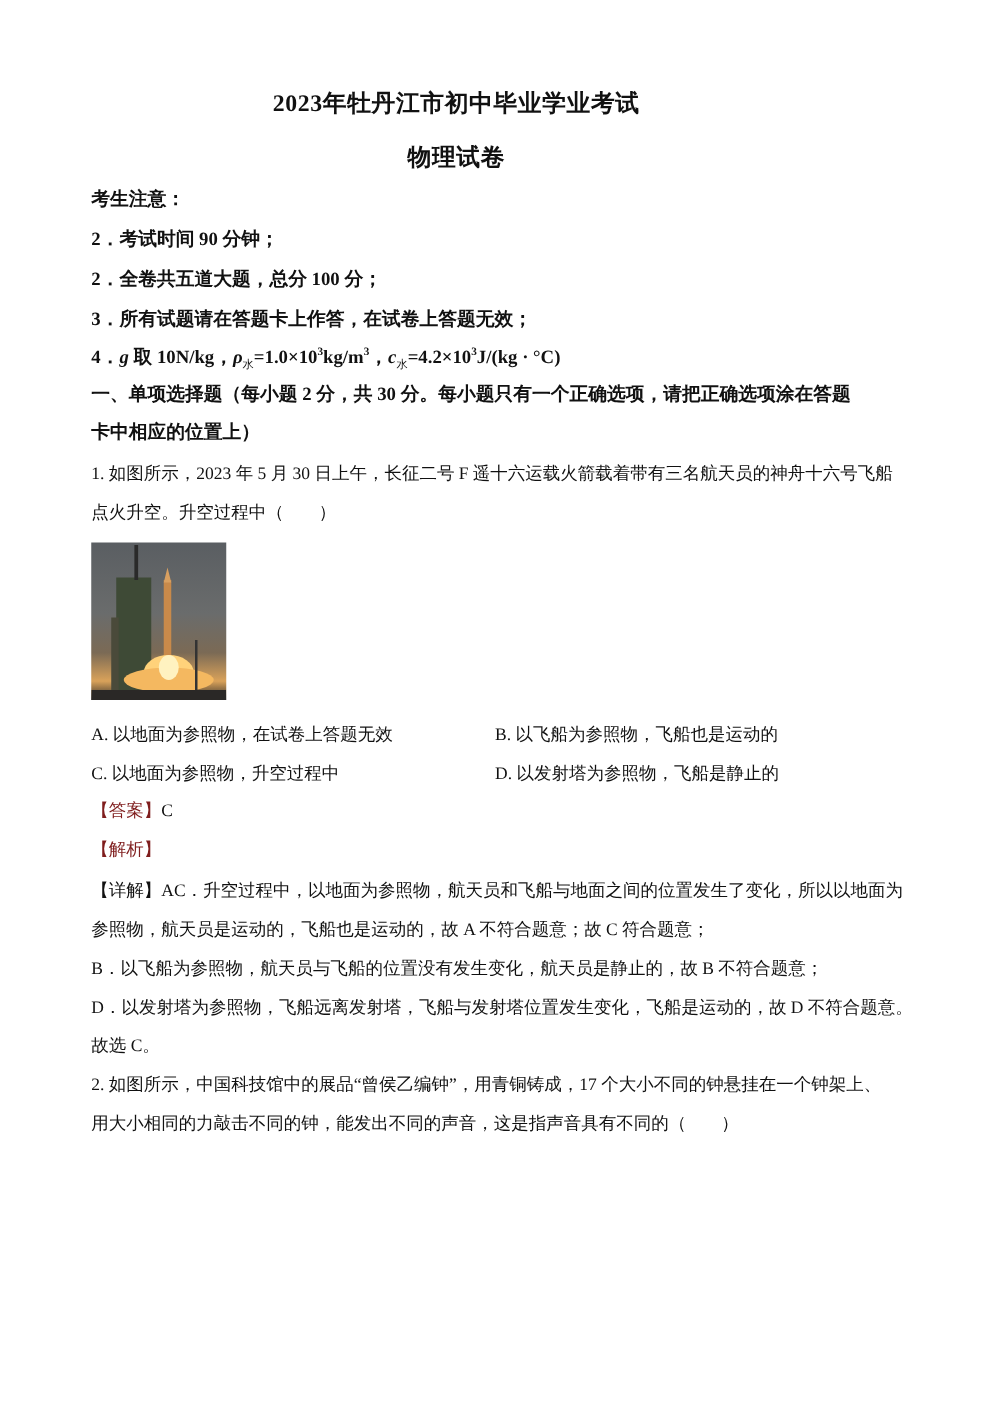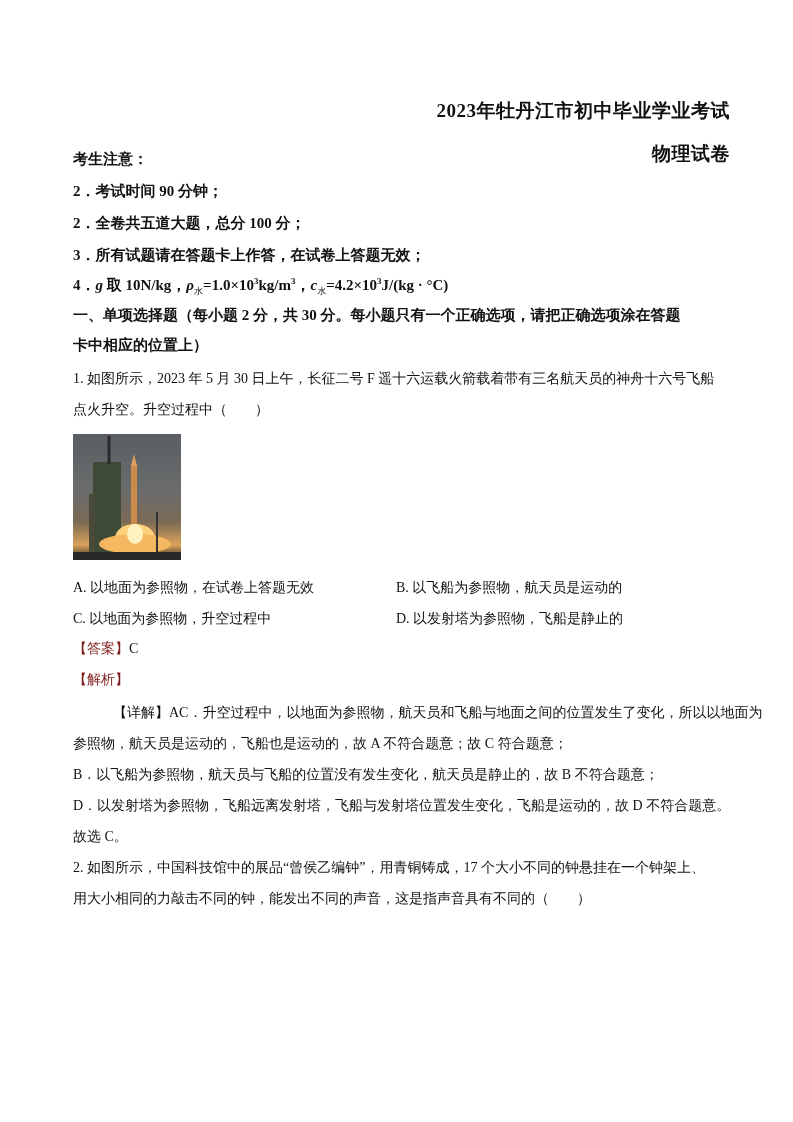--- a/index.html
+++ b/index.html
@@ -1,19 +1,19 @@
 <!DOCTYPE html>
 <html><head>
 <meta charset="utf-8">
 <style>
   html, body { margin: 0; padding: 0; background: #ffffff; }
   body { width: 793px; height: 1122px; position: relative; overflow: hidden;
          font-family: "Liberation Serif", "DejaVu Serif", serif; color: #111; }
   .page { position: absolute; left: 0; top: 0; width: 793px; height: 1122px; }
-  .title { position: absolute; left: 0; width: 730px; text-align: right; font-weight: bold; font-size: 19px; letter-spacing: 0.5px; margin-top: 28px; }
+  .title { position: absolute; left: 0; width: 730px; text-align: center; font-weight: bold; font-size: 19px; letter-spacing: 0.5px; }
   .t1 { top: 70px; }
   .t2 { top: 113px; }
   .bold-line { position: absolute; left: 73px; font-weight: bold; font-size: 15px; white-space: nowrap; }
   .line { position: absolute; left: 73px; font-size: 14px; white-space: nowrap; text-align: center; }
   .blue { color: #7f1d1d; }
   .rocket { position: absolute; left: 73px; top: 434px; width: 108px; height: 126px; overflow: hidden;
             background: linear-gradient(180deg, #5a5e62 0%, #6a6c6c 45%, #7b6a55 70%, #d9a25a 88%, #2c2a28 100%); }
   sup { font-size: 9px; vertical-align: super; line-height: 0; }
   sub { font-size: 9px; vertical-align: sub; line-height: 0; font-weight: normal; }
   i { font-style: italic; }
@@ -49,30 +49,30 @@
       <polygon points="61,20 58,32 64,32" fill="#d9a060"></polygon>
       <ellipse cx="62" cy="104" rx="20" ry="14" fill="#ffd27a"></ellipse>
       <ellipse cx="62" cy="110" rx="36" ry="10" fill="#f4b860"></ellipse>
       <ellipse cx="62" cy="100" rx="8" ry="10" fill="#fff2c0"></ellipse>
       <line x1="84" y1="78" x2="84" y2="120" stroke="#333" stroke-width="2"></line>
       <rect x="0" y="118" width="108" height="8" fill="#2a2826"></rect>
     </svg>
   </div>
 
   <div class="line" style="top:579px;">A. 以地面为参照物，在试卷上答题无效</div>
-  <div class="line" style="top:579px; left:396px;">B. 以飞船为参照物，航天员是运动的</div>
+  <div class="line" style="top:579px; left:396px;">B. 以飞船为参照物，飞船也是运动的</div>
   <div class="line" style="top:610px;">C. 以地面为参照物，升空过程中</div>
   <div class="line" style="top:610px; left:396px;">D. 以发射塔为参照物，飞船是静止的</div>
 
   <div class="line" style="top:640px;">
     <span class="blue">【答案】</span><span>C</span>
   </div>
   <div class="line blue" style="top:671px;">【解析】</div>
 
-  <div class="line" style="top:704px;margin-left:40px;">
+  <div class="line" style="top:704px;">
     <span>【详解】</span><span>AC．升空过程中，以地面为参照物，航天员和飞船与地面之间的位置发生了变化，所以以地面为</span>
   </div>
   <div class="line" style="top:735px;">参照物，航天员是运动的，飞船也是运动的，故 A 不符合题意；故 C 符合题意；</div>
   <div class="line" style="top:766px;">B．以飞船为参照物，航天员与飞船的位置没有发生变化，航天员是静止的，故 B 不符合题意；</div>
   <div class="line" style="top:797px;">D．以发射塔为参照物，飞船远离发射塔，飞船与发射塔位置发生变化，飞船是运动的，故 D 不符合题意。</div>
   <div class="line" style="top:828px;">故选 C。</div>
 
   <div class="line" style="top:859px;">2. 如图所示，中国科技馆中的展品“曾侯乙编钟”，用青铜铸成，17 个大小不同的钟悬挂在一个钟架上、</div>
   <div class="line" style="top:890px;">用大小相同的力敲击不同的钟，能发出不同的声音，这是指声音具有不同的（　　）</div>
 

